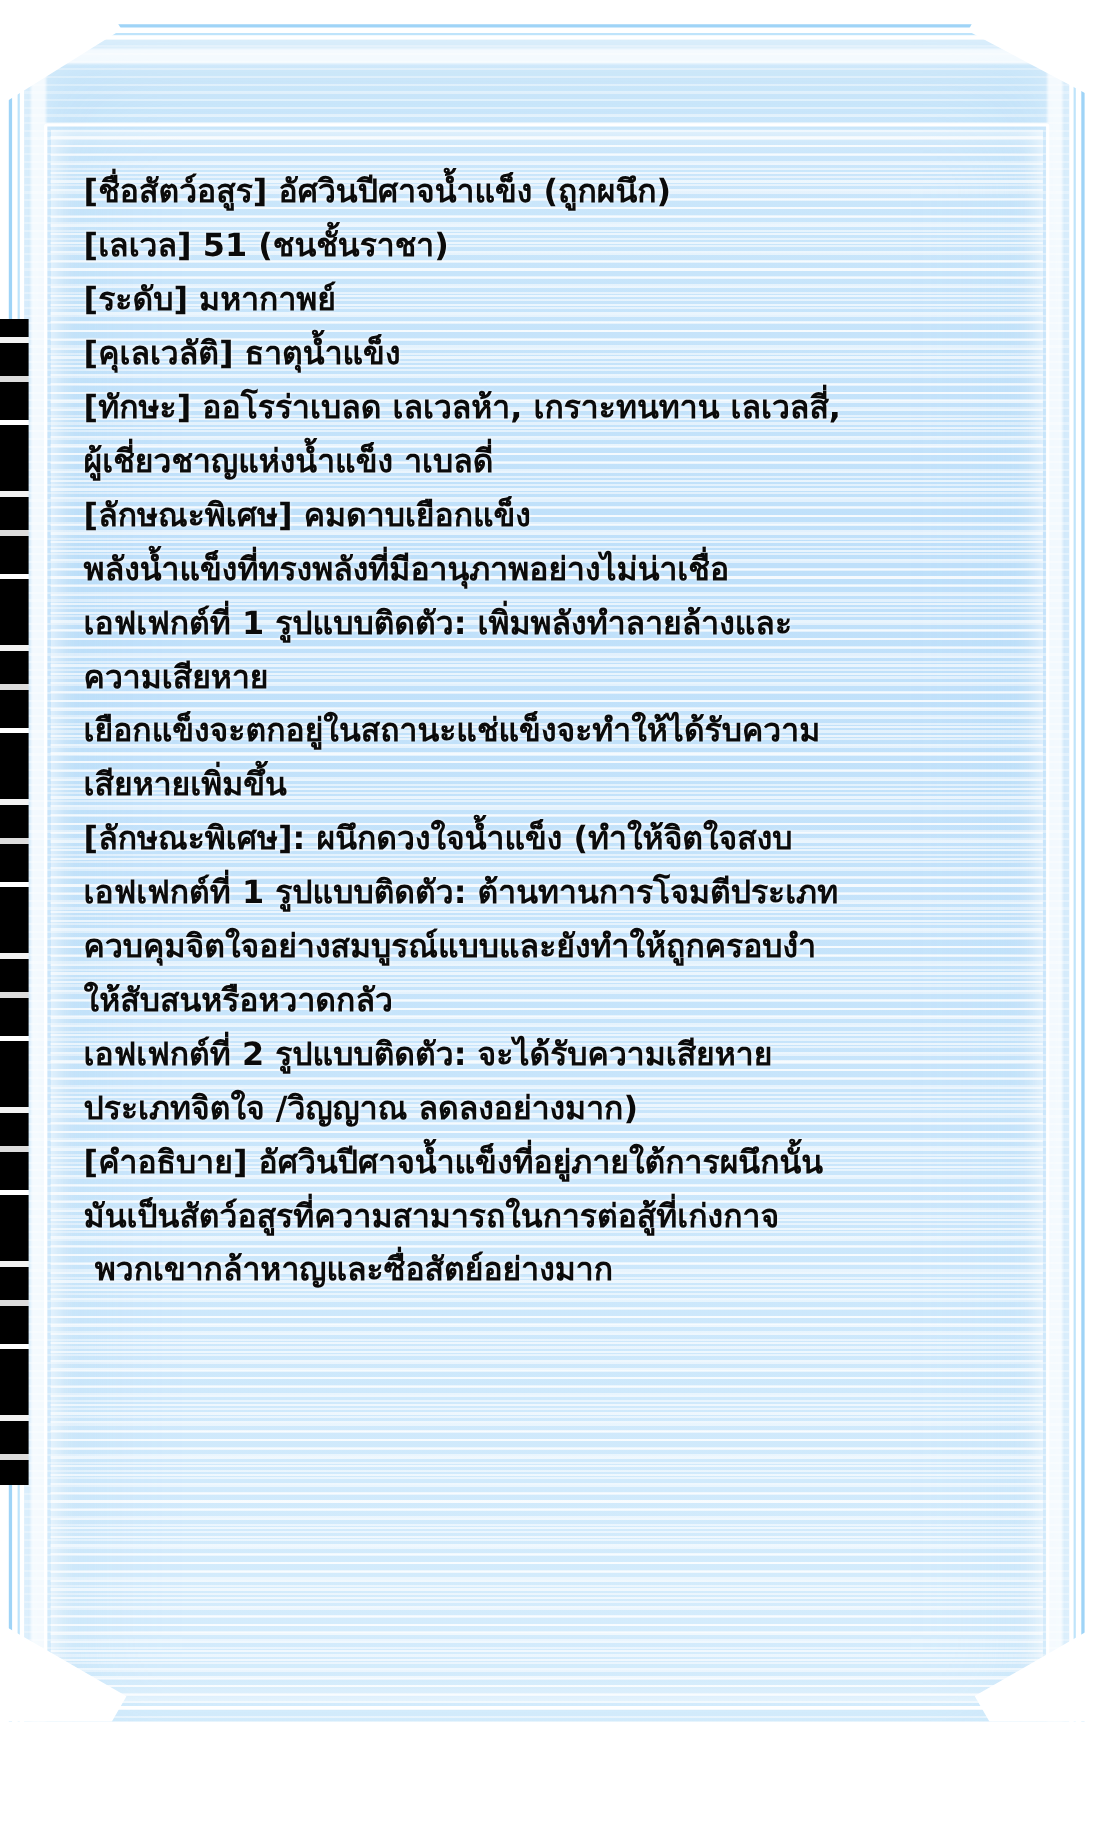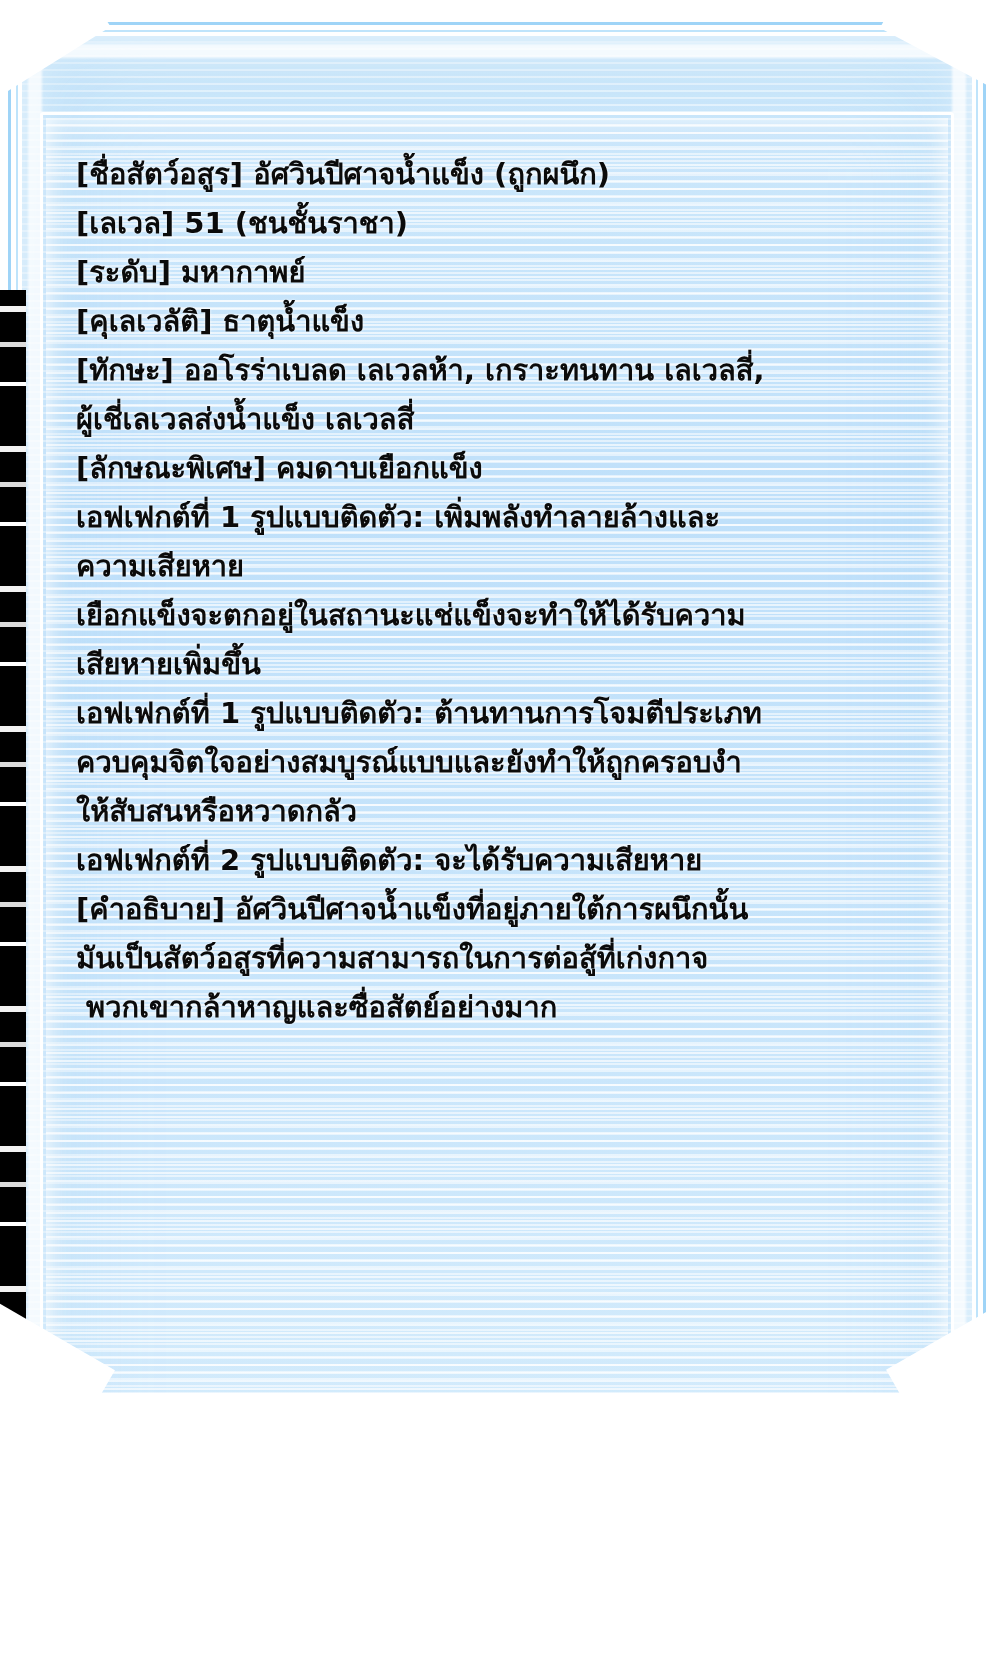--- a/index.html
+++ b/index.html
@@ -11,21 +11,21 @@
     width: 1000px;
     height: 1673px;
     font-family: "DejaVu Sans", "Liberation Sans", sans-serif;
     overflow: hidden;
   }
 
   
   .page {
     position: relative;
     width: 1000px;
-    height: 1393px;
+    height: 1565px;
     background: #ffffff;
     overflow: hidden;
   }
 
   
   .left-strip {
     position: absolute;
     left: 0;
     top: 290px;
     width: 26px;
@@ -194,28 +194,31 @@
   <div class="corner tr"></div>
   <div class="corner bl"></div>
   <div class="corner br"></div>
 
   <div class="status-text">
     <p>[ชื่อสัตว์อสูร] อัศวินปีศาจน้ำแข็ง (ถูกผนึก)</p>
     <p>[เลเวล] 51 (ชนชั้นราชา)</p>
     <p>[ระดับ] มหากาพย์</p>
     <p>[คุเลเวลัติ] ธาตุน้ำแข็ง</p>
     <p>[ทักษะ] ออโรร่าเบลด เลเวลห้า, เกราะทนทาน เลเวลสี่,</p>
-    <p>ผู้เชี่เลเวลส่งน้ำแข็ง เลเวลสี่</p>
+    <p>ผู้เชี่ยวชาญแห่งน้ำแข็ง าเบลดี่</p>
     <p>[ลักษณะพิเศษ] คมดาบเยือกแข็ง</p>
+    <p>พลังน้ำแข็งที่ทรงพลังที่มีอานุภาพอย่างไม่น่าเชื่อ</p>
     <p>เอฟเฟกต์ที่ 1 รูปแบบติดตัว: เพิ่มพลังทำลายล้างและ</p>
     <p>ความเสียหาย</p>
     <p>เยือกแข็งจะตกอยู่ในสถานะแช่แข็งจะทำให้ได้รับความ</p>
     <p>เสียหายเพิ่มขึ้น</p>
+    <p>[ลักษณะพิเศษ]: ผนึกดวงใจน้ำแข็ง (ทำให้จิตใจสงบ</p>
     <p>เอฟเฟกต์ที่ 1 รูปแบบติดตัว: ต้านทานการโจมตีประเภท</p>
     <p>ควบคุมจิตใจอย่างสมบูรณ์แบบและยังทำให้ถูกครอบงำ</p>
     <p>ให้สับสนหรือหวาดกลัว</p>
     <p>เอฟเฟกต์ที่ 2 รูปแบบติดตัว: จะได้รับความเสียหาย</p>
+    <p>ประเภทจิตใจ /วิญญาณ ลดลงอย่างมาก)</p>
     <p>[คำอธิบาย] อัศวินปีศาจน้ำแข็งที่อยู่ภายใต้การผนึกนั้น</p>
     <p>มันเป็นสัตว์อสูรที่ความสามารถในการต่อสู้ที่เก่งกาจ</p>
     <p> พวกเขากล้าหาญและซื่อสัตย์อย่างมาก</p>
   </div>
 
 </div>
 
 </body></html>

